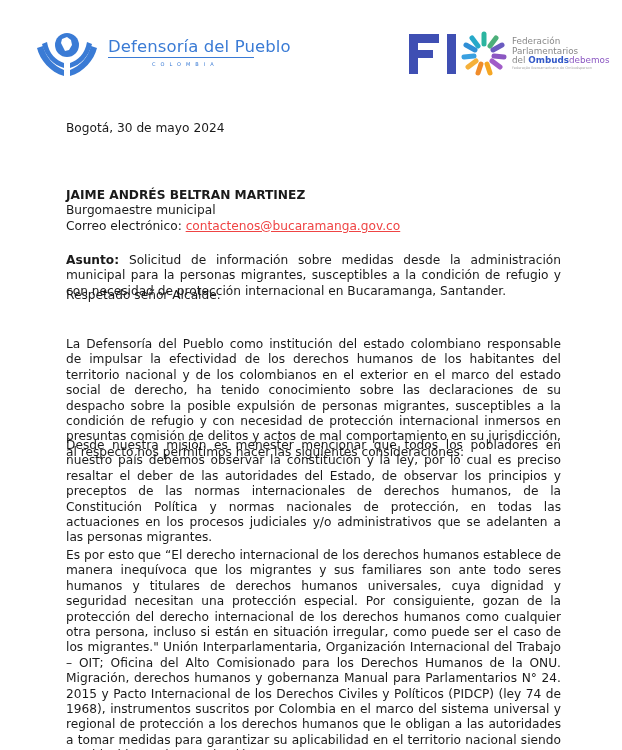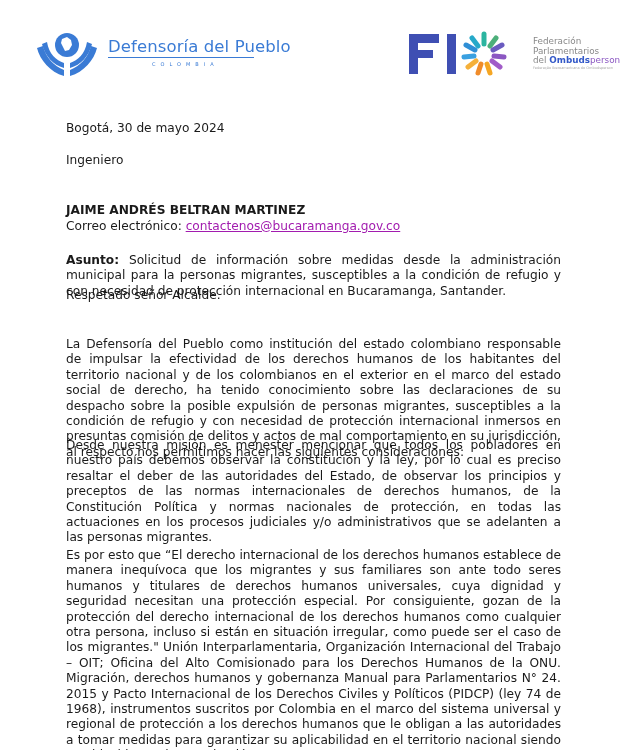--- a/index.html
+++ b/index.html
@@ -9,32 +9,32 @@
 
   
   .dp-logo { position: absolute; left: 34px; top: 30px; width: 66px; height: 50px; }
   .dp-title { position: absolute; left: 108px; top: 37px; font-size: 16.5px; color: #3a7bd5;
               letter-spacing: 0.1px; white-space: nowrap; }
   .dp-rule { position: absolute; left: 108px; top: 57px; width: 146px; height: 1px; background: #3a7bd5; }
   .dp-sub { position: absolute; left: 152px; top: 61px; font-size: 5px; color: #3a7bd5; letter-spacing: 5px; }
 
   .fio-letters { position: absolute; left: 409px; top: 32px; width: 58px; height: 44px; }
   .fio-wheel { position: absolute; left: 460px; top: 31px; width: 48px; height: 46px; }
-  .fio-text { position: absolute; left: 512px; top: 37px; font-size: 8.8px; line-height: 9.6px; color: #888; margin-left: 21px; }
+  .fio-text { position: absolute; left: 512px; top: 37px; font-size: 8.8px; line-height: 9.6px; color: #888; }
   .fio-text .ombuds { font-weight: bold; color: #3258c8; }
   .fio-text .person { color: #8b57c2; }
   .fio-text .small { font-size: 3.5px; line-height: 5px; color: #aaa; }
 
   
   .txt { position: absolute; left: 66px; width: 495px; font-size: 12.2px; line-height: 15.4px;
          text-align: justify; }
   .date { top: 121px; }
   .addr { top: 153px; text-align: left; }
   .addr .name { font-weight: bold; margin-top: 35px; }
-  .addr a { color: #a21caf; }
+  .addr a { color: #ef4444; }
   .subject { top: 253px; }
   .subject b { font-weight: bold; }
   .greeting { top: 288px; }
   .p1 { top: 337px; }
   .p2 { top: 438px; }
   .p3 { top: 548px; }
 </style>
 </head>
 <body>
 
@@ -69,29 +69,29 @@
       <line x1="-3" y1="10" x2="-6" y2="19" stroke="#f08c2a"></line>
       <line x1="-8" y1="7" x2="-16" y2="13" stroke="#f5b03a"></line>
       <line x1="-10" y1="2" x2="-20" y2="3" stroke="#3aa0e0"></line>
       <line x1="-9" y1="-4" x2="-18" y2="-9" stroke="#2f8fd6"></line>
       <line x1="-6" y1="-8" x2="-12" y2="-16" stroke="#26a9c9"></line>
     </g>
   </svg>
   <div class="fio-text">
     <div>Federación</div>
     <div>Parlamentarios</div>
-    <div><span>del </span><span class="ombuds">Ombuds</span><span class="person">person</span></div>
+    <div><span>del </span><span class="ombuds">Ombuds</span><span class="person">debemos</span></div>
     <div class="small">Federação Iberoamericana do Ombudsperson</div>
   </div>
 
   <div class="txt date">Bogotá, 30 de mayo 2024</div>
 
   <div class="txt addr">
-    <div>Ingeniero</div>
     <div class="name">JAIME ANDRÉS BELTRAN MARTINEZ</div>
+    <div>Burgomaestre municipal</div>
     <div><span>Correo electrónico: </span><a href="mailto:contactenos@bucaramanga.gov.co">contactenos@bucaramanga.gov.co</a></div>
   </div>
 
   <div class="txt subject"><b>Asunto:</b><span> Solicitud de información sobre medidas desde la administración municipal para la personas migrantes, susceptibles a la condición de refugio y con necesidad de protección internacional en Bucaramanga, Santander.</span></div>
 
   <div class="txt greeting">Respetado señor Alcalde.</div>
 
   <div class="txt p1">La Defensoría del Pueblo como institución del estado colombiano responsable de impulsar la efectividad de los derechos humanos de los habitantes del territorio nacional y de los colombianos en el exterior en el marco del estado social de derecho, ha tenido conocimiento sobre las declaraciones de su despacho sobre la posible expulsión de personas migrantes, susceptibles a la condición de refugio y con necesidad de protección internacional inmersos en presuntas comisión de delitos y actos de mal comportamiento en su jurisdicción, al respecto nos permitimos hacer las siguientes consideraciones:</div>
   <div class="txt p2">Desde nuestra misión es menester mencionar que todos los pobladores en nuestro país debemos observar la constitución y la ley, por lo cual  es preciso resaltar el deber de las autoridades del Estado, de observar los principios y preceptos de las normas internacionales de derechos humanos, de la Constitución Política y normas nacionales de protección, en todas las actuaciones en los procesos judiciales y/o administrativos que se adelanten a las personas migrantes.</div>
   <div class="txt p3">Es por esto que “El derecho internacional de los derechos humanos establece de manera inequívoca que los migrantes y sus familiares son ante todo seres humanos y titulares de derechos humanos universales, cuya dignidad y seguridad necesitan una protección especial. Por consiguiente, gozan de la protección del derecho internacional de los derechos humanos como cualquier otra persona, incluso si están en situación irregular, como puede ser el caso de los migrantes." Unión Interparlamentaria, Organización Internacional del Trabajo – OIT; Oficina del Alto Comisionado para los Derechos Humanos de la ONU. Migración, derechos humanos y gobernanza Manual para Parlamentarios N° 24. 2015 y Pacto Internacional de los Derechos Civiles y Políticos (PIDCP) (ley 74 de 1968), instrumentos suscritos por Colombia en el marco del sistema universal y regional de protección a los derechos humanos que le obligan a las autoridades a tomar medidas para garantizar su aplicabilidad en el territorio nacional siendo establecidos en la constitución</div>

